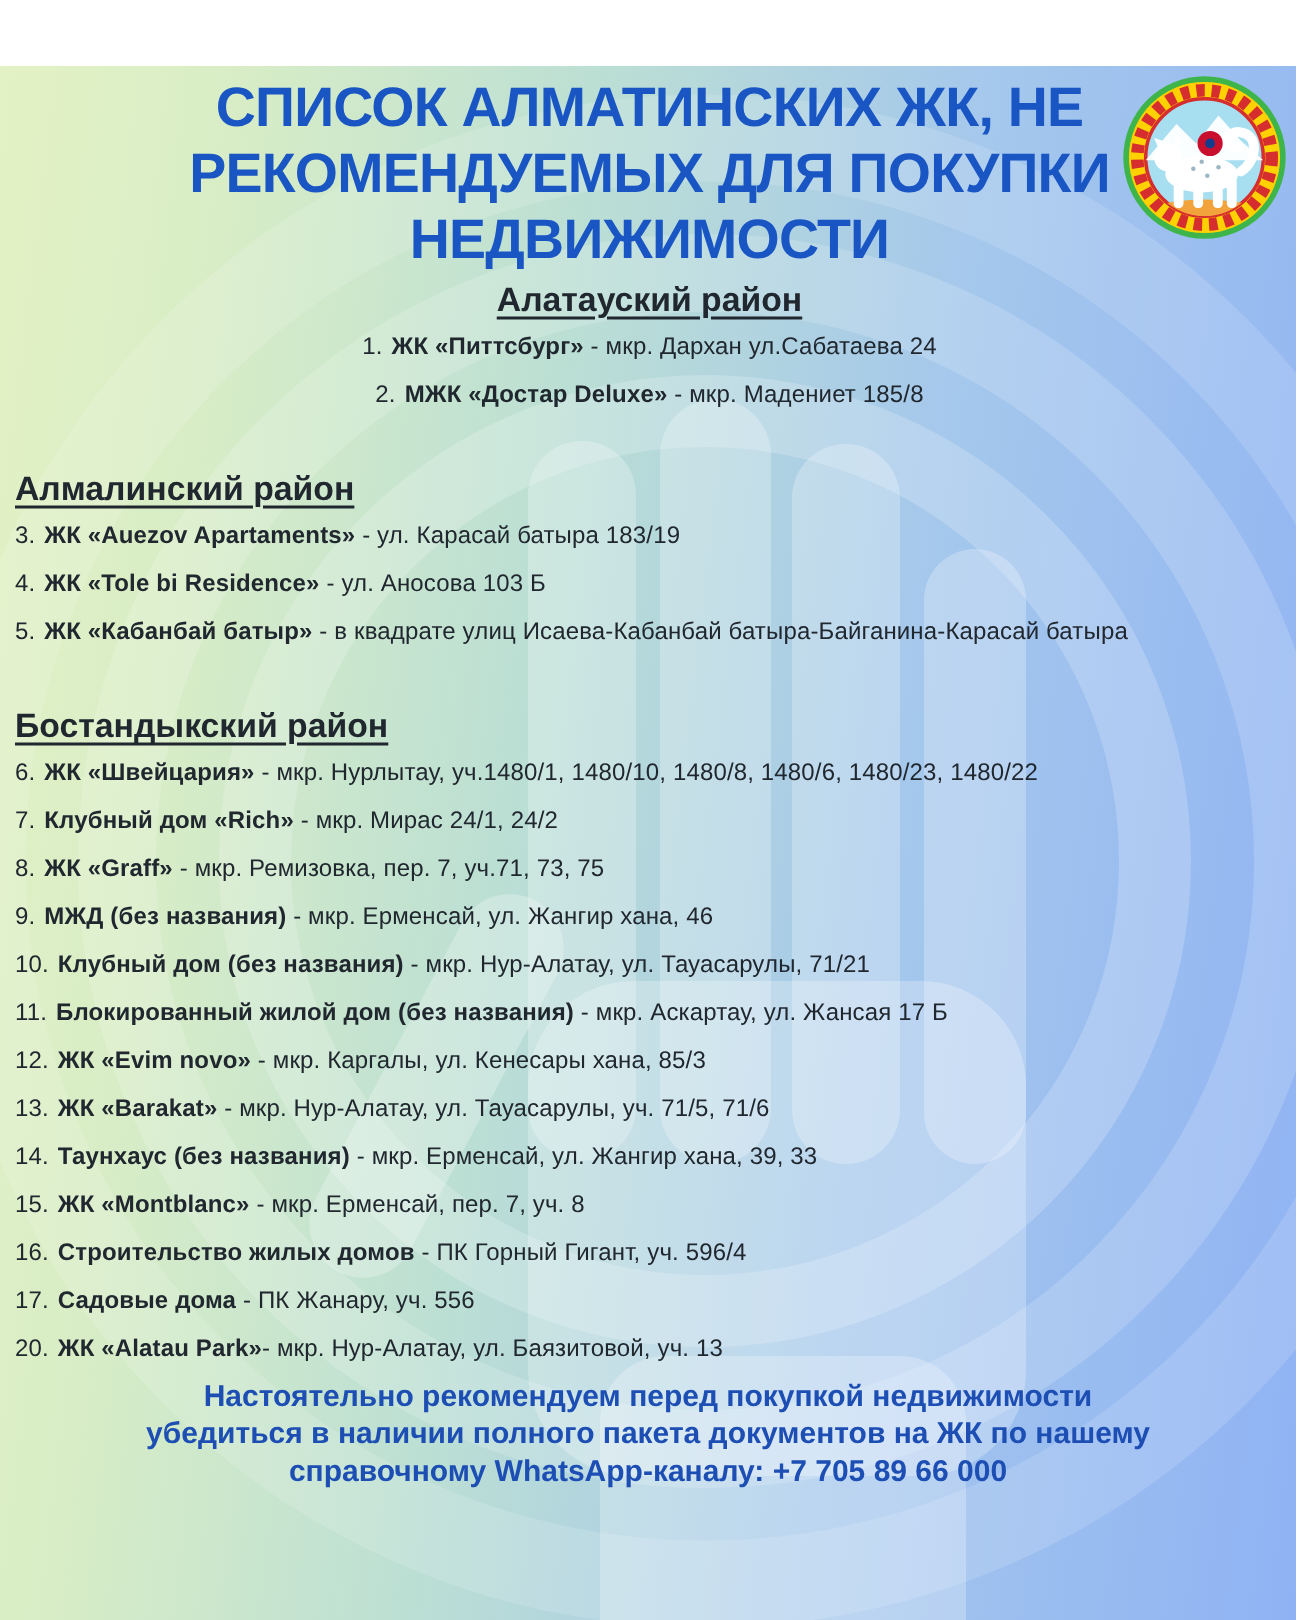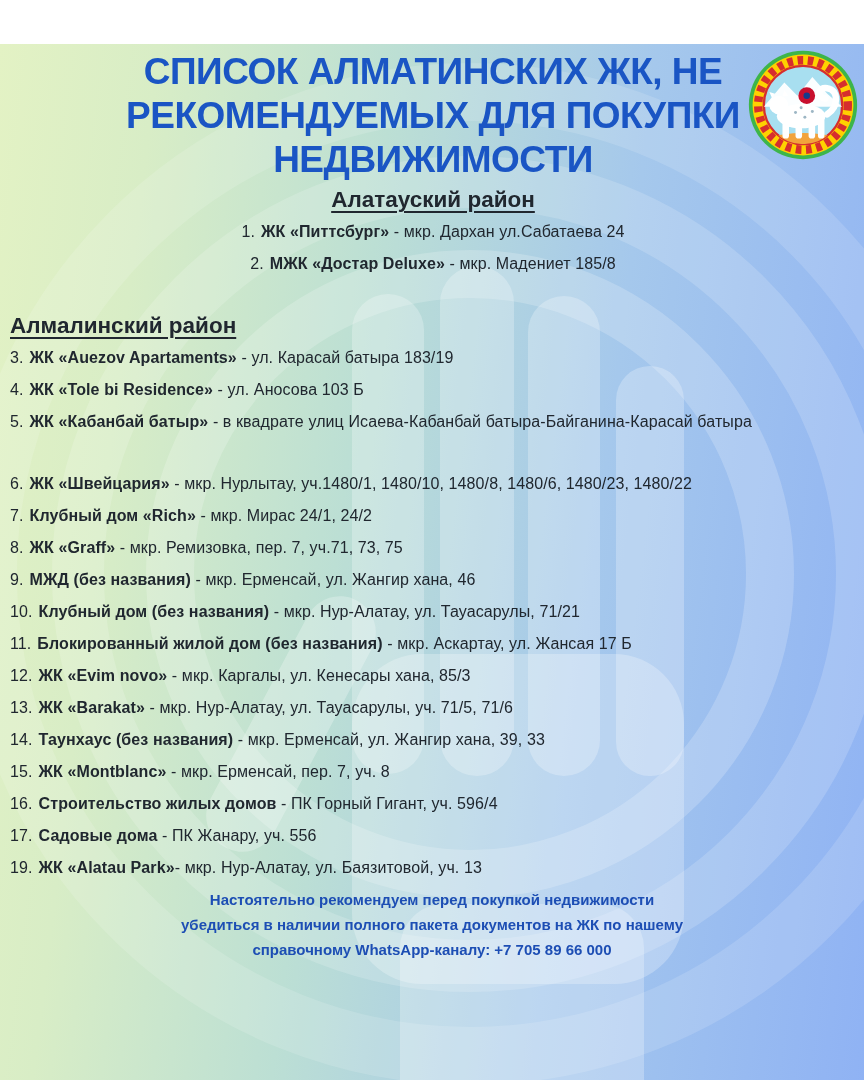--- a/index.html
+++ b/index.html
@@ -20,21 +20,21 @@
   .section:first-of-type{margin-top:2px;text-align:center;}
   .heading{
     font-size:22.5px;font-weight:bold;color:#20272f;line-height:32px;
     text-decoration:underline;text-decoration-thickness:2px;text-underline-offset:4px;
   }
   .item{font-size:16px;line-height:32px;color:#20272f;letter-spacing:0.1px;}
   .item .num{margin-right:6px;}
   .item .name{font-weight:bold;}
   .footer{
     position:relative;z-index:2;text-align:center;color:#1d4eb4;font-weight:bold;
-    font-size:15px;line-height:25px;margin-top:3px;padding:0 30px;
+    font-size:20px;line-height:25px;margin-top:3px;padding:0 30px;
   }
   .phone-badge{
     position:absolute;right:3px;bottom:-3px;width:40px;height:40px;border-radius:50%;
     background:rgba(255,255,255,0.92);z-index:4;display:flex;align-items:center;justify-content:center;
   }
 </style>
 </head>
 <body>
 
 <div class="page">
@@ -70,33 +70,34 @@
           <div class="item"><span class="num">1.</span><span class="name">ЖК «Питтсбург»</span><span class="rest"> - мкр. Дархан ул.Сабатаева 24</span></div>
           <div class="item"><span class="num">2.</span><span class="name">МЖК «Достар Deluxe»</span><span class="rest"> - мкр. Мадениет 185/8</span></div>
         </div>
         <div class="section">
           <div class="heading">Алмалинский район</div>
           <div class="item"><span class="num">3.</span><span class="name">ЖК «Auezov Apartaments»</span><span class="rest"> - ул. Карасай батыра 183/19</span></div>
           <div class="item"><span class="num">4.</span><span class="name">ЖК «Tole bi Residence»</span><span class="rest"> - ул. Аносова 103 Б</span></div>
           <div class="item"><span class="num">5.</span><span class="name">ЖК «Кабанбай батыр»</span><span class="rest"> - в квадрате улиц Исаева-Кабанбай батыра-Байганина-Карасай батыра</span></div>
         </div>
         <div class="section">
+          <div class="heading">Бостандыкский район</div>
           <div class="item"><span class="num">6.</span><span class="name">ЖК «Швейцария»</span><span class="rest"> - мкр. Нурлытау, уч.1480/1, 1480/10, 1480/8, 1480/6, 1480/23, 1480/22</span></div>
           <div class="item"><span class="num">7.</span><span class="name">Клубный дом «Rich»</span><span class="rest"> - мкр. Мирас 24/1, 24/2</span></div>
           <div class="item"><span class="num">8.</span><span class="name">ЖК «Graff»</span><span class="rest"> - мкр. Ремизовка, пер. 7, уч.71, 73, 75</span></div>
           <div class="item"><span class="num">9.</span><span class="name">МЖД (без названия)</span><span class="rest"> - мкр. Ерменсай, ул. Жангир хана, 46</span></div>
           <div class="item"><span class="num">10.</span><span class="name">Клубный дом (без названия)</span><span class="rest"> - мкр. Нур-Алатау, ул. Тауасарулы, 71/21</span></div>
           <div class="item"><span class="num">11.</span><span class="name">Блокированный жилой дом (без названия)</span><span class="rest"> - мкр. Аскартау, ул. Жансая 17 Б</span></div>
           <div class="item"><span class="num">12.</span><span class="name">ЖК «Evim novo»</span><span class="rest"> - мкр. Каргалы, ул. Кенесары хана, 85/3</span></div>
           <div class="item"><span class="num">13.</span><span class="name">ЖК «Barakat»</span><span class="rest"> - мкр. Нур-Алатау, ул. Тауасарулы, уч. 71/5, 71/6</span></div>
           <div class="item"><span class="num">14.</span><span class="name">Таунхаус (без названия)</span><span class="rest"> - мкр. Ерменсай, ул. Жангир хана, 39, 33</span></div>
           <div class="item"><span class="num">15.</span><span class="name">ЖК «Montblanc»</span><span class="rest"> - мкр. Ерменсай, пер. 7, уч. 8</span></div>
           <div class="item"><span class="num">16.</span><span class="name">Строительство жилых домов</span><span class="rest"> - ПК Горный Гигант, уч. 596/4</span></div>
           <div class="item"><span class="num">17.</span><span class="name">Садовые дома</span><span class="rest"> - ПК Жанару, уч. 556</span></div>
-          <div class="item"><span class="num">19.</span><span class="name">ЖК «Alatau  Park»</span><span class="rest">- мкр. Нур-Алатау, ул. Баязитовой, уч. 13</span></div>
+          <div class="item"><span class="num">20.</span><span class="name">ЖК «Alatau  Park»</span><span class="rest">- мкр. Нур-Алатау, ул. Баязитовой, уч. 13</span></div>
         </div>
       </div>
 
   </div>
 
   <div class="footer">
     <div>Настоятельно рекомендуем перед покупкой недвижимости</div>
     <div>убедиться в наличии полного пакета документов на ЖК по нашему</div>
     <div>справочному WhatsApp-каналу: +7 705 89 66 000</div>
   </div>

